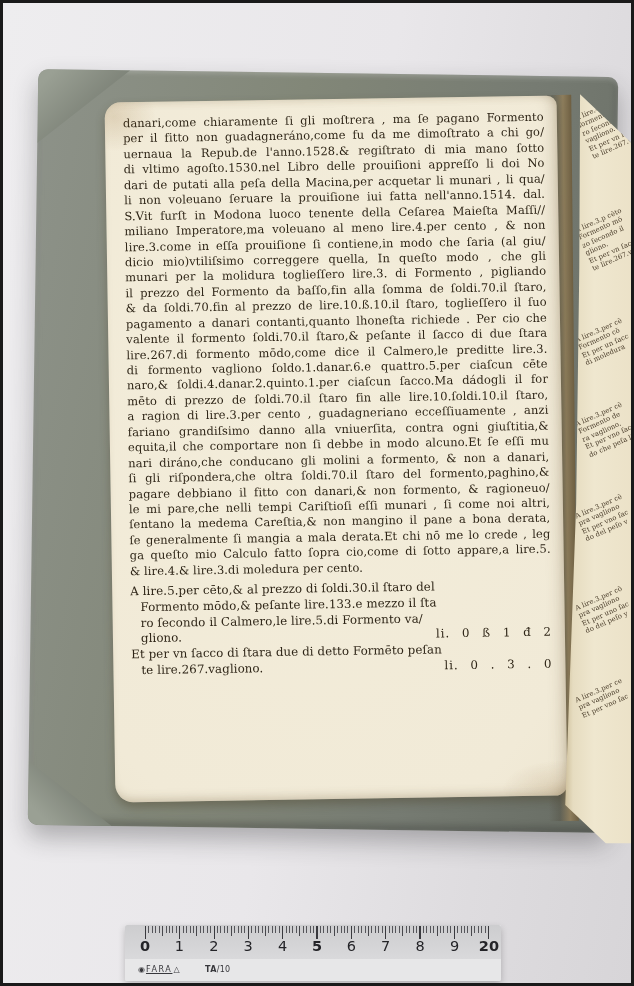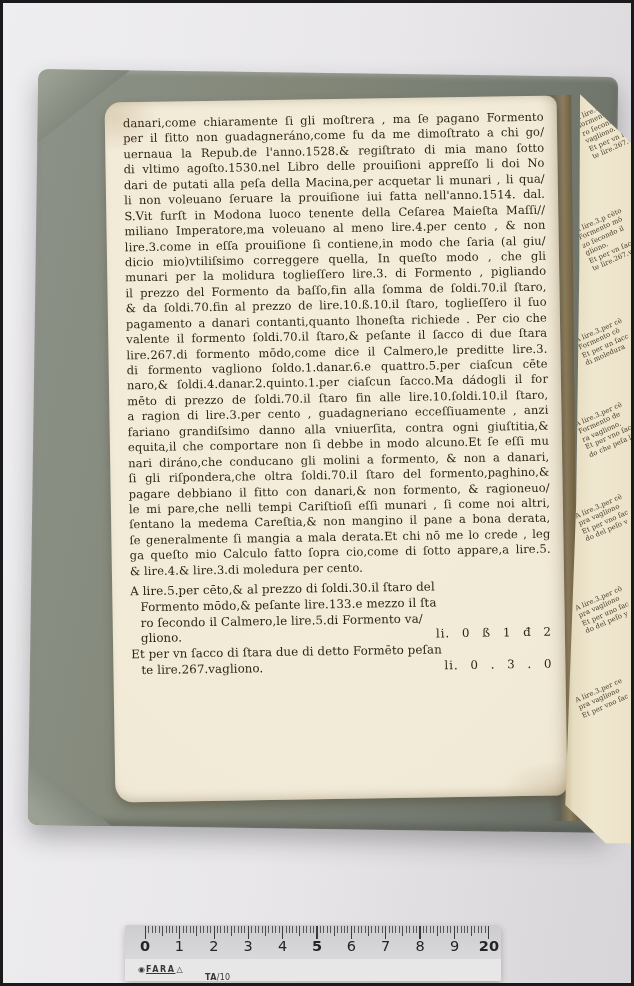--- a/index.html
+++ b/index.html
@@ -81,22 +81,22 @@
   .t-mm { height:7px;  background:repeating-linear-gradient(90deg,#55555a 0 1px, transparent 1px 3.43px); }
   .t-hc { height:10px; background:repeating-linear-gradient(90deg,#47474c 0 1px, transparent 1px 17.15px); }
   .t-cm { height:13px; background:repeating-linear-gradient(90deg,#39393e 0 1.2px, transparent 1.2px 34.3px); }
   .nums { position:absolute; left:9px; top:13px; width:366px; display:flex; justify-content:space-between;
     font-size:14.5px; color:#242428; }
   .nums span { width:22px; text-align:center; }
   .nums span:nth-child(1), .nums span:nth-child(6), .nums span:nth-child(11) { font-weight:bold; }
   .rlabel { position:absolute; left:0; right:0; bottom:0; height:22px; border-radius:0 0 2px 2px;
     background:#e7e7e8; color:#38383c; font-size:8px; }
   .brand { position:absolute; left:13px; top:6px; display:flex; align-items:center; gap:1px; }
-  .brand .fara { text-decoration:underline; letter-spacing:1.6px; font-weight:bold; }
-  .code { position:absolute; left:80px; top:14px; letter-spacing:.3px; }
+  .brand .fara { text-decoration:underline; letter-spacing:1.6px; font-weight:normal; }
+  .code { position:absolute; left:80px; top:6px; letter-spacing:.3px; }
   .code b { font-weight:bold; }
 </style>
 </head>
 <body>
 
 <div class="photo">
 
   <div class="cover">
     <div class="fold-tl"></div>
     <div class="fold-bl"></div>

